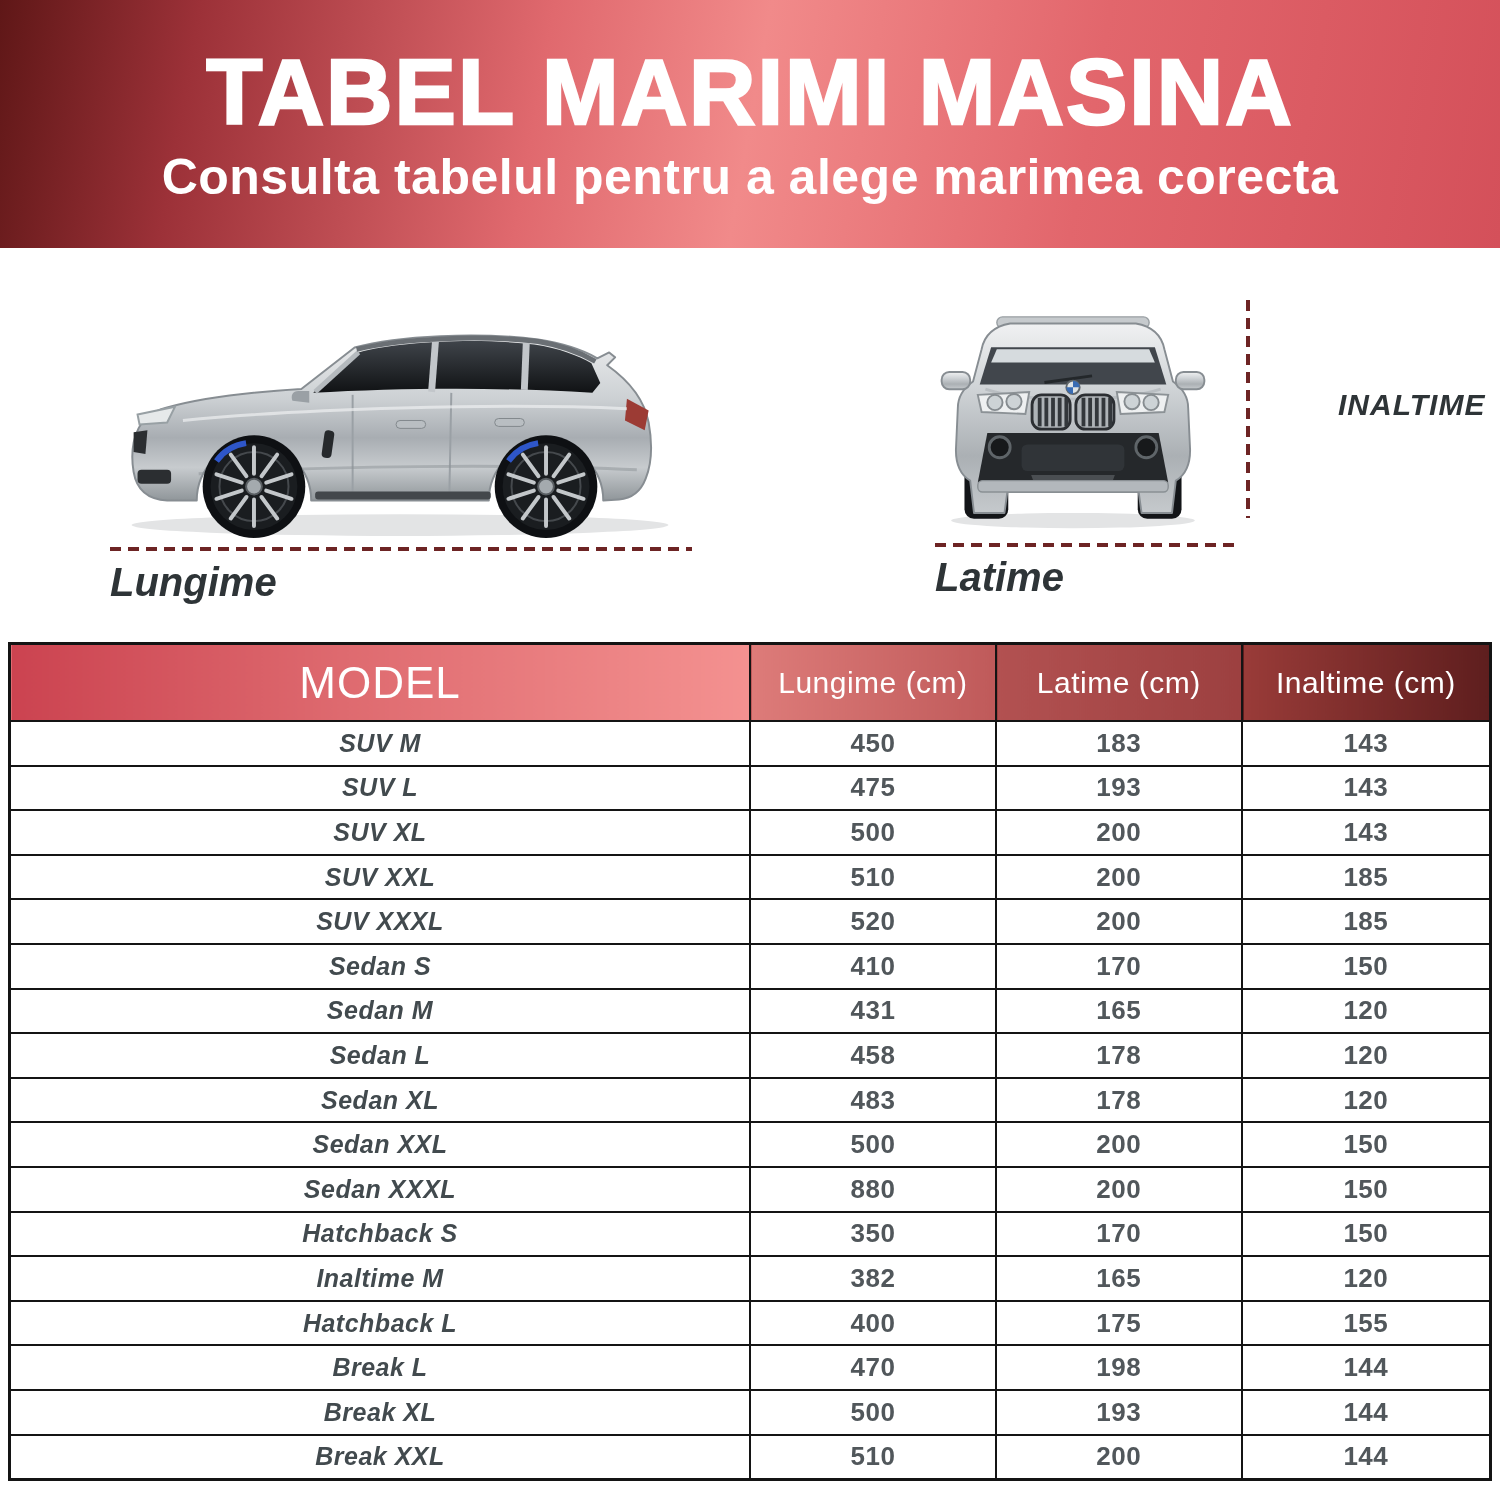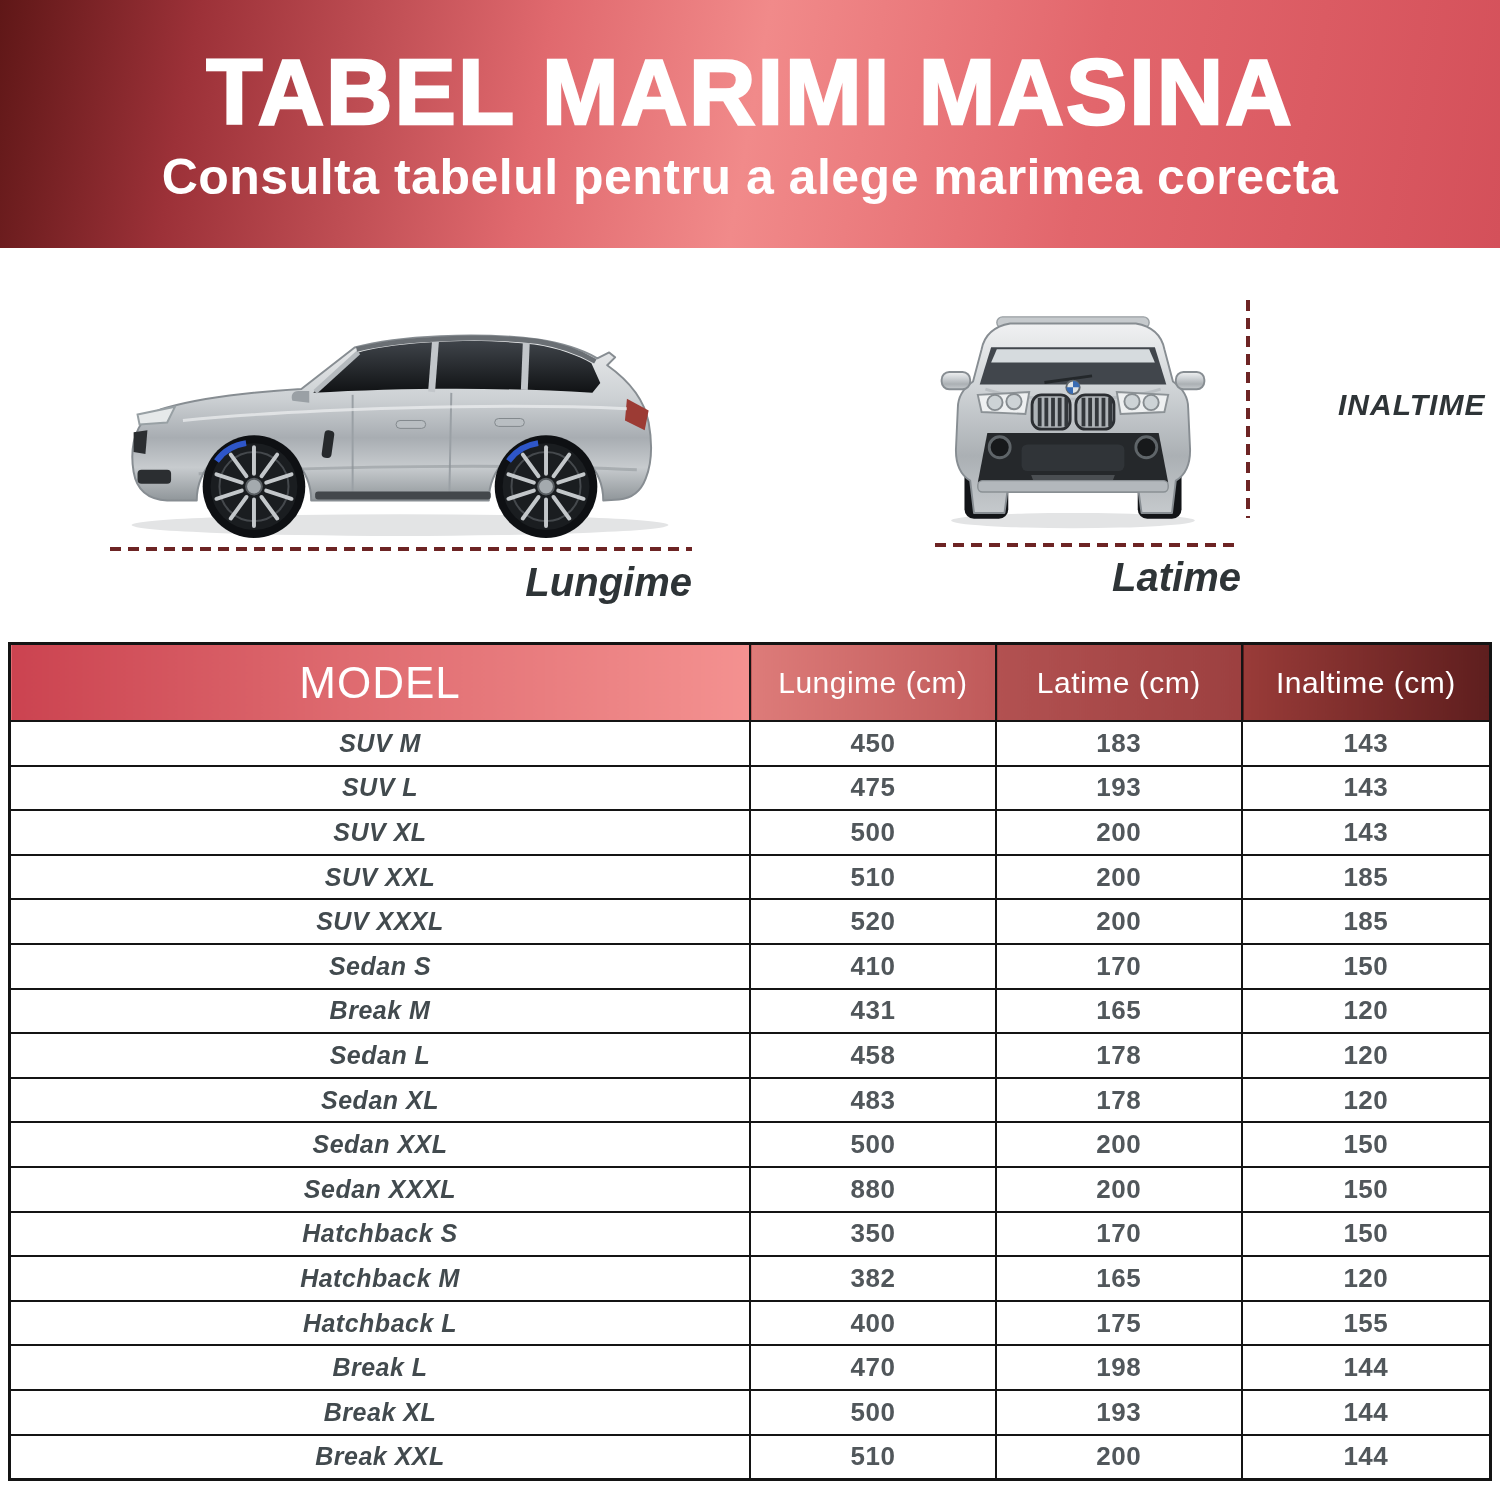--- a/index.html
+++ b/index.html
@@ -36,21 +36,21 @@
   }
   .dash-v{
     position:absolute;width:4px;
     background:repeating-linear-gradient(180deg,var(--dash,#6d2424) 0 11px,transparent 11px 18px);
   }
   #length-dash{left:110px;top:547px;width:582px;}
   #width-dash{left:935px;top:543px;width:306px;}
   #height-dash{left:1246px;top:300px;height:218px;}
   .dim-label{
     position:absolute;font-weight:700;font-style:italic;
-    color:var(--label-text,#2e3437);font-size:40px;text-align:right;line-height:1;
+    color:var(--label-text,#2e3437);font-size:40px;text-align:left;line-height:1;
   }
   #length-label{left:110px;top:562px;width:582px;}
   #width-label{left:935px;top:557px;width:306px;}
   #height-label{left:1338px;top:390px;width:170px;font-size:30px;letter-spacing:1px;text-align:left;}
   
   .table-wrap{position:absolute;left:8px;top:642px;width:1484px;}
   table{border-collapse:collapse;width:100%;table-layout:fixed;}
   table,th,td{border:2px solid var(--table-border,#141414);}
   table{border-width:3px;}
   th{
@@ -256,21 +256,21 @@
   </tr>
 
   <tr>
     <td class="model-cell">Sedan S</td>
     <td class="num-cell">410</td>
     <td class="num-cell">170</td>
     <td class="num-cell">150</td>
   </tr>
 
   <tr>
-    <td class="model-cell">Break M</td>
+    <td class="model-cell">Sedan M</td>
     <td class="num-cell">431</td>
     <td class="num-cell">165</td>
     <td class="num-cell">120</td>
   </tr>
 
   <tr>
     <td class="model-cell">Sedan L</td>
     <td class="num-cell">458</td>
     <td class="num-cell">178</td>
     <td class="num-cell">120</td>
@@ -298,21 +298,21 @@
   </tr>
 
   <tr>
     <td class="model-cell">Hatchback S</td>
     <td class="num-cell">350</td>
     <td class="num-cell">170</td>
     <td class="num-cell">150</td>
   </tr>
 
   <tr>
-    <td class="model-cell">Hatchback M</td>
+    <td class="model-cell">Inaltime M</td>
     <td class="num-cell">382</td>
     <td class="num-cell">165</td>
     <td class="num-cell">120</td>
   </tr>
 
   <tr>
     <td class="model-cell">Hatchback L</td>
     <td class="num-cell">400</td>
     <td class="num-cell">175</td>
     <td class="num-cell">155</td>

